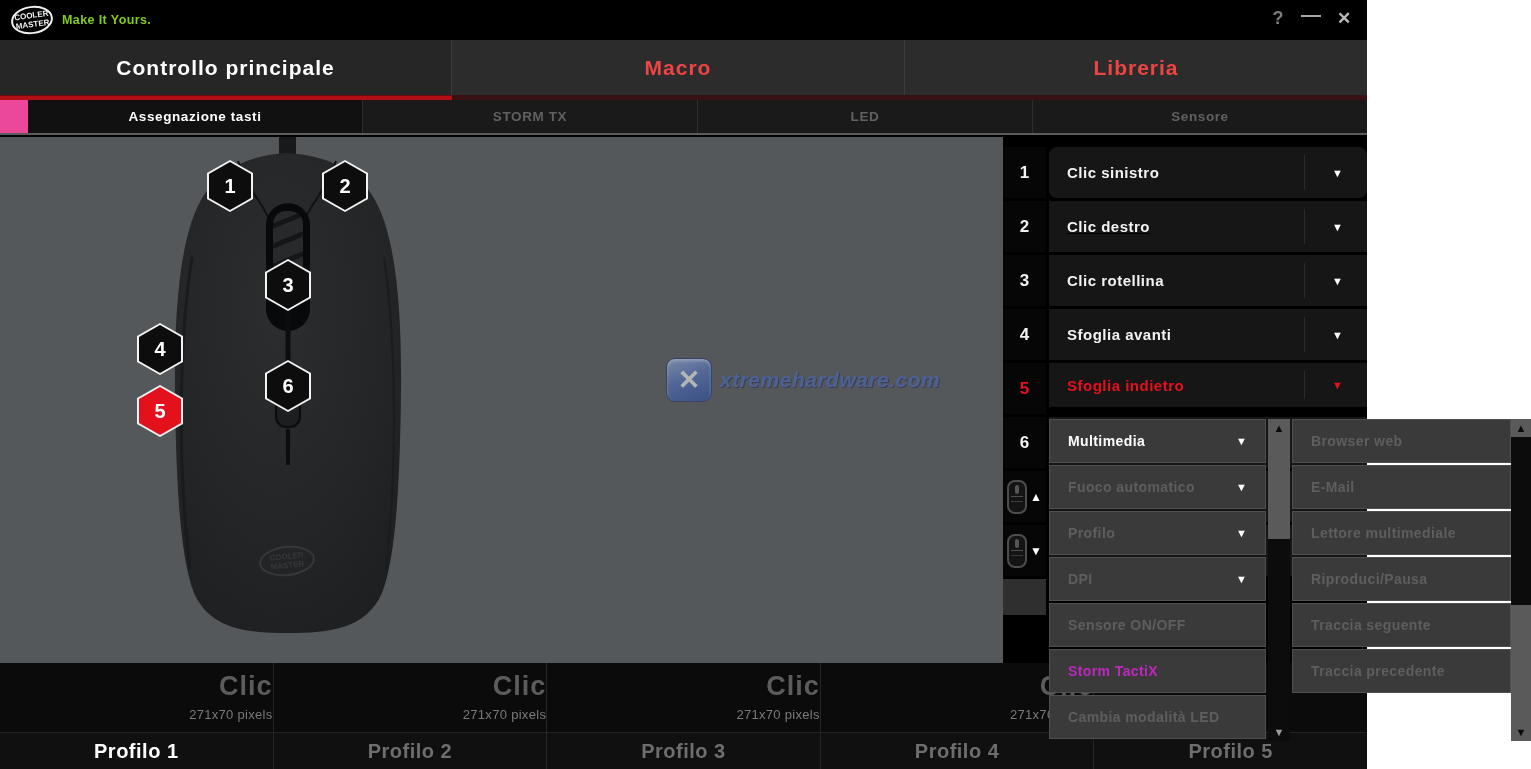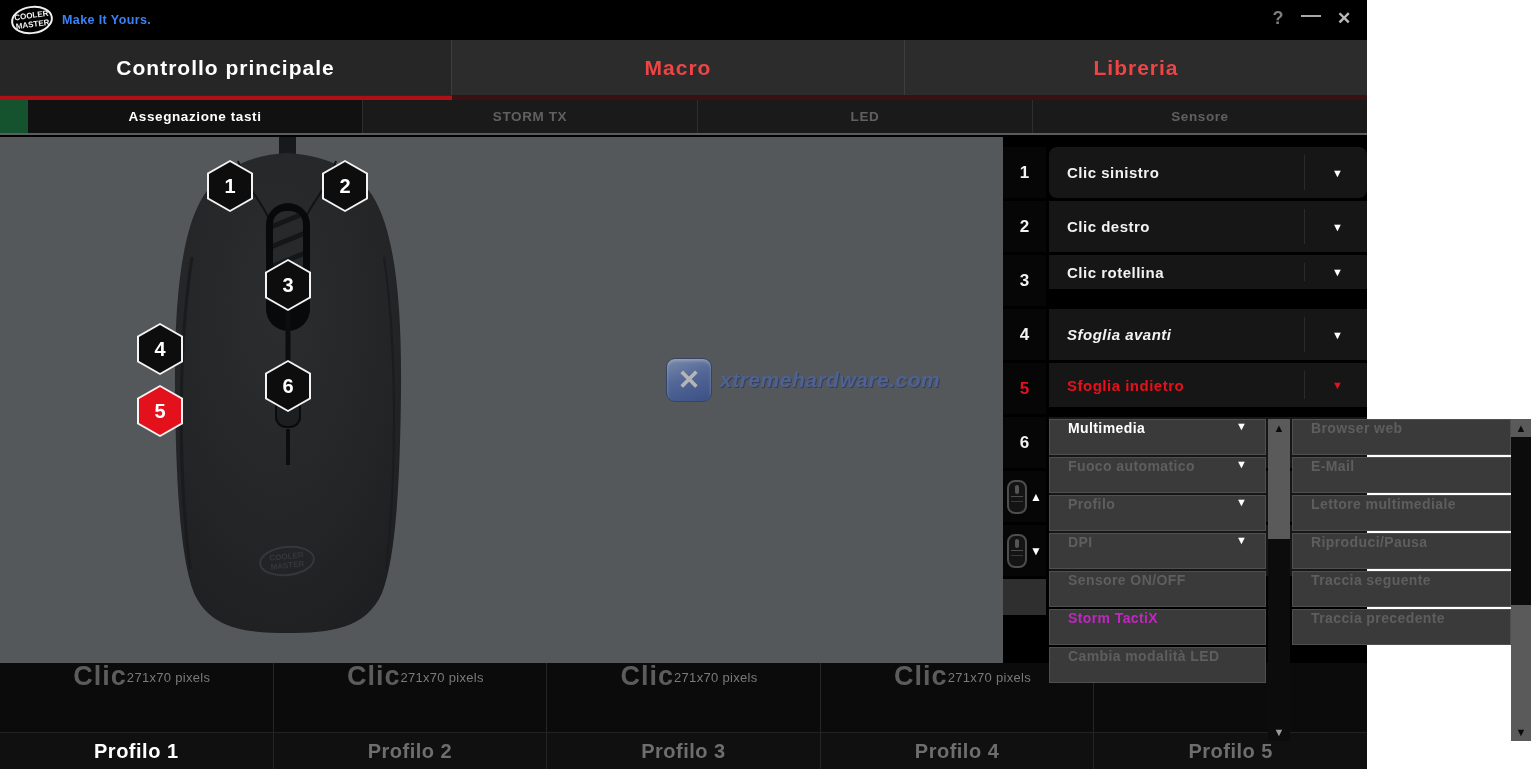--- a/index.html
+++ b/index.html
@@ -3,37 +3,37 @@
 <meta charset="utf-8">
 <style>
   * { margin:0; padding:0; box-sizing:border-box; }
   body { width:1531px; height:769px; background:#ffffff; font-family:"Liberation Sans", sans-serif; overflow:hidden; }
   .screen { position:relative; width:1531px; height:769px; background:#ffffff; }
   .window { position:absolute; left:0; top:0; width:1367px; height:769px; background:#000; }
 
   
   .titlebar { position:absolute; left:0; top:0; width:1367px; height:40px; background:#000; }
   .brand { position:absolute; left:10px; top:3px; width:44px; height:34px; }
-  .tagline { position:absolute; left:62px; top:13px; color:#3b82f6; font-size:12.5px; font-weight:bold; letter-spacing:.4px; }
+  .tagline { position:absolute; left:62px; top:13px; color:#84cc16; font-size:12.5px; font-weight:bold; letter-spacing:.4px; }
   .winbtn { position:absolute; top:8px; color:#8f8f8f; font-size:18px; font-weight:bold; width:28px; text-align:center; cursor:default; }
   .winbtn.help { left:1264px; color:#7d7d7d; }
   .winbtn.min { left:1297px; top:3px; font-size:20px; color:#a8a8a8; }
   .winbtn.close { left:1330px; color:#b9b9b9; font-size:17px; }
 
   
   .maintabs { position:absolute; left:0; top:40px; width:1367px; height:55px; display:flex; background:#2c2c2c; }
   .maintab { height:100%; display:flex; align-items:center; justify-content:center; font-size:21px; font-weight:bold; letter-spacing:1px; color:#ef4444; border-right:1px solid #3d3d3d; }
   .maintab.t1 { width:452px; background:#262626; color:#fff; }
   .maintab.t2 { width:453px; }
   .maintab.t3 { width:462px; border-right:none; }
   .redline { position:absolute; left:0; top:95px; width:1367px; height:5px; background:#3a1113; }
   .redline .seg { position:absolute; left:0; top:0; width:452px; height:5px; background:#b01015; border-top:1px solid #6e0c0e; }
 
   
-  .subtabs { position:absolute; left:0; top:100px; width:1367px; height:35px; display:flex; background:#14532d; border-bottom:2px solid #595d60;padding-left:28px; }
+  .subtabs { position:absolute; left:0; top:100px; width:1367px; height:35px; display:flex; background:#ec4899; border-bottom:2px solid #595d60;padding-left:28px; }
   .subtab { flex:1; display:flex; align-items:center; justify-content:center; font-size:13.5px; font-weight:bold; letter-spacing:.6px; color:#606060; border-right:1px solid #2e2e2e; background:#1a1a1a; }
   .subtab.active { color:#fff; background:#111; }
   .subtab:last-child { border-right:none; }
 
   
   .stage { position:absolute; left:0; top:137px; width:1003px; height:526px; background:#54585b; }
   .rightpanel { position:absolute; left:1003px; top:137px; width:364px; height:526px; background:#000; }
 
   .numcol-cell { position:absolute; left:0; width:43px; background:#060606; display:flex; align-items:center; justify-content:center; color:#f2f2f2; font-size:17px; font-weight:bold; }
   .assign-cell { position:absolute; left:46px; width:318px; background:#161616; display:flex; align-items:center; }
@@ -57,39 +57,39 @@
   .wm-icon { width:46px; height:44px; border-radius:9px; background:linear-gradient(160deg,#93aadc 0%,#5272bd 45%,#2c4a9e 100%); border:1px solid #24386e; color:#efefef; font-size:27px; font-weight:bold; display:flex; align-items:center; justify-content:center; box-shadow:inset 0 2px 3px rgba(255,255,255,.5); }
   .wm-text { margin-left:8px; font-size:21px; font-weight:bold; font-style:italic; color:#4a67b5; letter-spacing:.5px; text-shadow:1px 1px 0 #252f52; }
 
   
   .popup { position:absolute; top:419px; height:322px; z-index:50; }
   .menu1 { left:1049px; width:241px; }
   .menu2 { left:1292px; width:239px; }
   .menu-items { position:absolute; left:0; top:0; }
   .menu1 .menu-items { width:217px; }
   .menu2 .menu-items { width:219px; }
-  .menu-item { height:36px; margin-bottom:2px; background:#3a3a3a; border:1px solid #4f4f4f; display:flex; align-items:flex-start; position:relative; }
+  .menu-item { height:44px; margin-bottom:2px; background:#3a3a3a; border:1px solid #4f4f4f; display:flex; align-items:center; position:relative; }
   .menu-item .mi-label { padding-left:18px; font-size:14px; font-weight:bold; letter-spacing:.4px; color:#5e5e5e; }
   .menu-item.selected .mi-label { color:#fff; }
   .menu-item.accent .mi-label { color:#bf27bf; }
   .menu-item .mi-chev { position:absolute; right:18px; color:#fff; font-size:11px; }
   .mscroll { position:absolute; top:0; height:322px; }
   .menu1 .mscroll { left:219px; width:22px; background:#0c0c0c; }
   .menu1 .mscroll .thumb { position:absolute; left:0; top:0; width:22px; height:120px; background:#5a5a5a; }
   .menu2 .mscroll { left:219px; width:20px; background:#5a5a5a; }
   .menu2 .mscroll .thumb { position:absolute; left:0; top:18px; width:20px; height:168px; background:#0c0c0c; }
   .sb-arrow { position:absolute; left:0; width:100%; text-align:center; font-size:11px; z-index:2; }
   .sb-up { top:3px; color:#0a0a0a; }
   .sb-down { bottom:3px; }
   .menu1 .sb-down { color:#9a9a9a; }
   .menu2 .sb-down { color:#0a0a0a; }
 
   
   .clicrow { position:absolute; left:0; top:663px; width:1367px; height:69px; display:flex; background:#0b0b0b; }
-  .cliccell { flex:1; border-right:1px solid #262626; display:flex; flex-direction:row; align-items:flex-start; justify-content:center;margin-left:11px; }
+  .cliccell { flex:1; border-right:1px solid #262626; display:flex; flex-direction:column; align-items:flex-end; justify-content:center;margin-left:11px; }
   .cliccell:last-child { border-right:none; }
   .clic-label { color:#5c5c5c; font-size:27px; font-weight:bold; letter-spacing:1px; line-height:1; }
   .clic-size { color:#7a7a7a; font-size:13px; margin-top:7px; letter-spacing:.3px; }
   .profilerow { position:absolute; left:0; top:732px; width:1367px; height:37px; display:flex; background:#101010; border-top:1px solid #222; }
   .profcell { flex:1; border-right:1px solid #262626; display:flex; align-items:center; justify-content:center; font-size:20px; font-weight:bold; letter-spacing:.5px; color:#6e6e6e; }
   .profcell:last-child { border-right:none; }
   .profcell.active { color:#fff; }
 </style>
 </head>
 <body>
@@ -195,39 +195,39 @@
         <div class="numcol-cell" style="top:10px; height:51px;">1</div>
         <div class="assign-cell" style="top:10px; height:51px;border-radius:8px;">
           <span class="assign-label">Clic sinistro</span>
           <span class="sep"></span>
             <span class="chev">▼</span>
         </div>
       </div>
 
       <div>
         <div class="numcol-cell" style="top:64px; height:51px;">2</div>
-        <div class="assign-cell" style="top:64px; height:51px;">
+        <div class="assign-cell" style="top:64px; height:51px;text-decoration:underline;">
           <span class="assign-label">Clic destro</span>
           <span class="sep"></span>
             <span class="chev">▼</span>
         </div>
       </div>
 
       <div>
         <div class="numcol-cell" style="top:118px; height:51px;">3</div>
-        <div class="assign-cell" style="top:118px; height:34px;">
+        <div class="assign-cell" style="top:118px; height:51px;">
           <span class="assign-label">Clic rotellina</span>
           <span class="sep"></span>
             <span class="chev">▼</span>
         </div>
       </div>
 
       <div>
         <div class="numcol-cell" style="top:172px; height:51px;">4</div>
-        <div class="assign-cell" style="top:172px; height:51px;font-style:italic;">
+        <div class="assign-cell" style="top:172px; height:51px;">
           <span class="assign-label">Sfoglia avanti</span>
           <span class="sep"></span>
             <span class="chev">▼</span>
         </div>
       </div>
 
       <div class="row-red">
         <div class="numcol-cell" style="top:226px; height:51px;">5</div>
         <div class="assign-cell" style="top:226px; height:44px;">
           <span class="assign-label">Sfoglia indietro</span>

